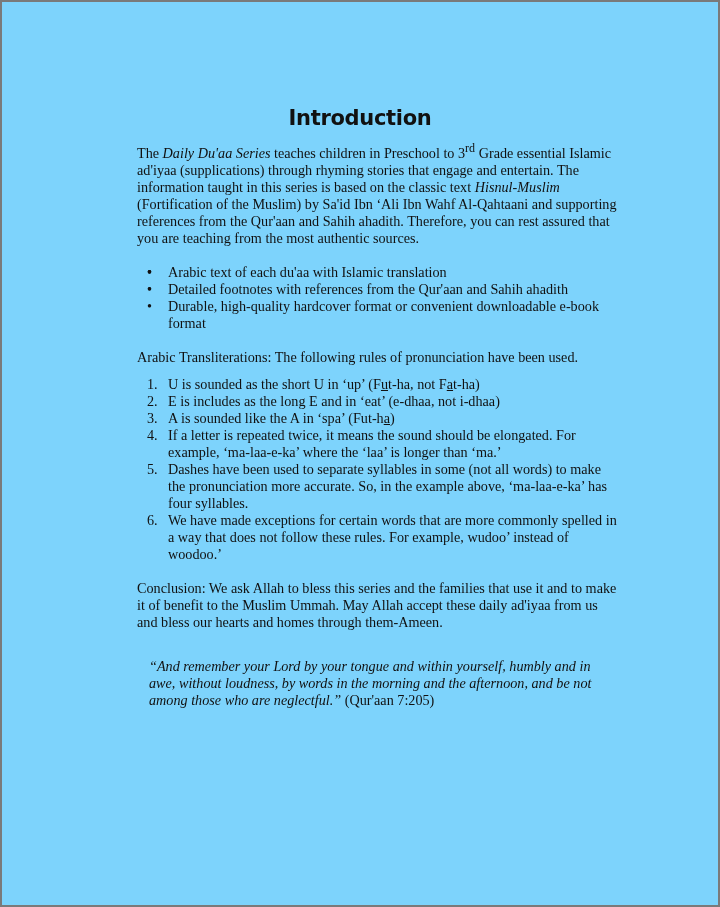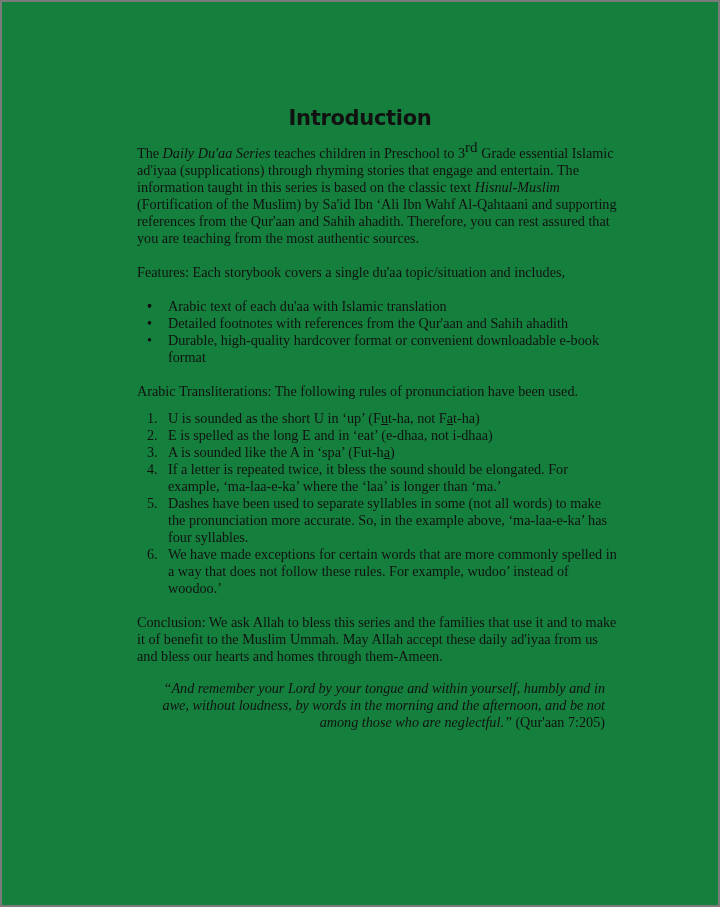--- a/index.html
+++ b/index.html
@@ -2,21 +2,21 @@
 <html><head>
   <meta charset="utf-8">
   <style>
     html, body { margin: 0; padding: 0; background: #ffffff; }
     body { width: 720px; height: 907px; overflow: hidden; }
     .page {
       position: relative;
       width: 716px;
       height: 903px;
       border: 2px solid #7a7a7a;
-      background: #15803d;
+      background: #7dd3fc;
       color: #111111;
       font-family: "Liberation Serif", "DejaVu Serif", serif;
     }
     .title {
       position: absolute;
       left: 0; right: 0;
       top: 104px;
       text-align: center;
       font-family: "DejaVu Sans", "Liberation Sans", sans-serif;
       font-weight: bold;
@@ -58,56 +58,55 @@
     }
     ol.rules li {
       position: relative;
       padding-left: 31px;
     }
     ol.rules li .num {
       position: absolute;
       left: 10px;
       top: 0;
     }
-    .conclusion { margin-bottom: 15px; }
+    .conclusion { margin-bottom: 27px; }
     .quote {
-      text-align: right;
+      text-align: left;
       padding: 0 12px;
     }
     .u { text-decoration: underline; }
     b { font-weight: normal; }
-    sup { font-size: 15px; line-height: 0; vertical-align: super; }
+    sup { font-size: 12px; line-height: 0; vertical-align: super; }
   </style>
 </head>
 <body>
 
 <div class="page">
   <div class="title">Introduction</div>
 
   <div class="content">
     <p class="para1"><span>The </span><b><i>Daily Du'aa Series</i></b><span> teaches children in Preschool to 3</span><sup>rd</sup><span> Grade essential Islamic ad'iyaa (supplications) through rhyming stories that engage and entertain. The information taught in this series is based on the classic text </span><b><i>Hisnul-Muslim</i></b><span> (Fortification of the Muslim) by Sa'id Ibn ‘Ali Ibn Wahf Al-Qahtaani and supporting references from the </span><b>Qur'aan and Sahih ahadith</b><span>. Therefore, you can rest assured that you are teaching from the most authentic sources.</span></p>
 
-    <p class="features-intro"><b>Features:</b><span> Each storybook covers a single du'aa topic/situation and includes,</span></p>
 
     <ul class="features">
       <li><span class="bullet">•</span></li>
       <li><span class="bullet">•</span></li>
       <li><span class="bullet">•</span><span>Arabic text of each du'aa with Islamic translation</span></li>
       <li><span class="bullet">•</span></li>
       <li><span class="bullet">•</span><span>Detailed footnotes with references from the Qur'aan and Sahih ahadith</span></li>
       <li><span class="bullet">•</span><span>Durable, high-quality hardcover format or convenient downloadable e-book format</span></li>
     </ul>
 
     <p class="arabic-intro"><b>Arabic Transliterations:</b><span>  The following rules of pronunciation have been used.</span></p>
 
     <ol class="rules">
       <li><span class="num">1.</span><span>U is sounded as the short U in ‘</span><b>up</b><span>’ (F</span><span class="u">u</span><span>t-ha, not F</span><span class="u">a</span><span>t-ha)</span></li>
-      <li><span class="num">2.</span><span>E is spelled as the long E and in ‘</span><b>eat</b><span>’ (e-dhaa, not i-dhaa)</span></li>
+      <li><span class="num">2.</span><span>E is includes as the long E and in ‘</span><b>eat</b><span>’ (e-dhaa, not i-dhaa)</span></li>
       <li><span class="num">3.</span><span>A is sounded like the A in ‘</span><b>spa</b><span>’ (Fut-h</span><span class="u">a</span><span>)</span></li>
-      <li><span class="num">4.</span><span>If a letter is repeated twice, it bless the sound should be elongated. For example, ‘ma-</span><b>laa</b><span>-e-ka’ where the ‘laa’ is longer than ‘ma.’</span></li>
+      <li><span class="num">4.</span><span>If a letter is repeated twice, it means the sound should be elongated. For example, ‘ma-</span><b>laa</b><span>-e-ka’ where the ‘laa’ is longer than ‘ma.’</span></li>
       <li><span class="num">5.</span><span>Dashes have been used to separate syllables in some (not all words) to make the pronunciation more accurate. So, in the example above, ‘ma-laa-e-ka’ has four syllables.</span></li>
       <li><span class="num">6.</span><span>We have made exceptions for certain words that are more commonly spelled in a way that does not follow these rules. For example, wudoo’ instead of woodoo.’</span></li>
     </ol>
 
     <p class="conclusion"><b>Conclusion:</b><span> We ask Allah to bless this series and the families that use it and to make it of benefit to the Muslim Ummah. May Allah accept these daily ad'iyaa from us and bless our hearts and homes through them-Ameen.</span></p>
 
     <p class="quote"><i>“And remember your Lord by your tongue and within yourself, humbly and in awe, without loudness, by words in the morning and the afternoon, and be not among those who are neglectful.”</i><span> (Qur'aan 7:205)</span></p>
   </div>
 </div>
 

